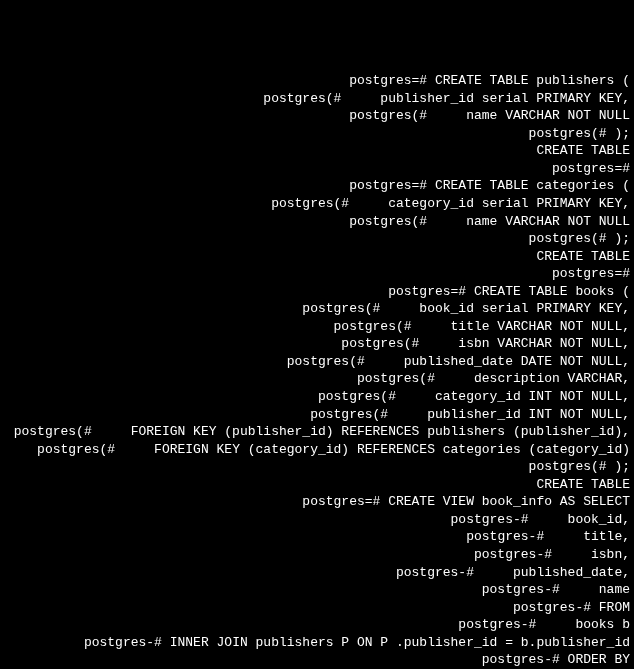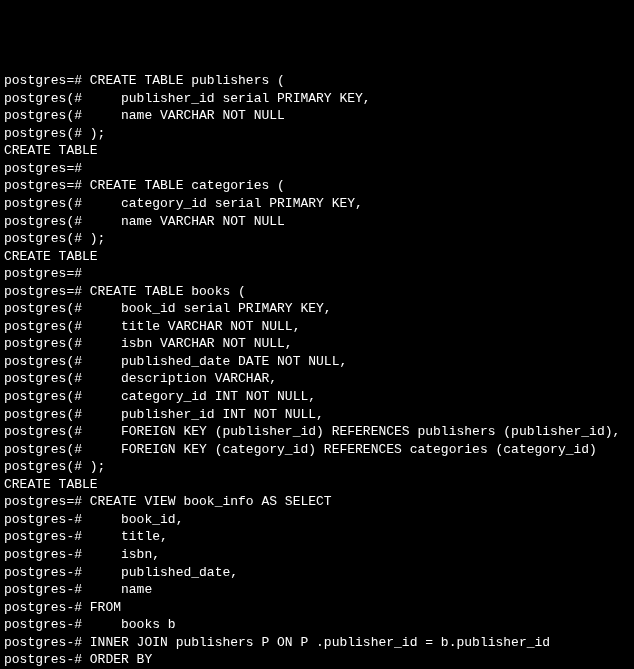--- a/index.html
+++ b/index.html
@@ -15,20 +15,21 @@
       line-height: 1.35;
       padding: 2px 4px;
       width: 634px;
       height: 669px;
       overflow: hidden;
       white-space: pre;
     }
     .terminal-line {
       display: block;
       white-space: pre;
+      text-align: right;
     }
   </style>
 </head>
 <body>
 
 
 
 <div><span class="terminal-line">postgres=# CREATE TABLE publishers (</span><span class="terminal-line">postgres(#     publisher_id serial PRIMARY KEY,</span><span class="terminal-line">postgres(#     name VARCHAR NOT NULL</span><span class="terminal-line">postgres(# );</span><span class="terminal-line">CREATE TABLE</span><span class="terminal-line">postgres=#</span><span class="terminal-line">postgres=# CREATE TABLE categories (</span><span class="terminal-line">postgres(#     category_id serial PRIMARY KEY,</span><span class="terminal-line">postgres(#     name VARCHAR NOT NULL</span><span class="terminal-line">postgres(# );</span><span class="terminal-line">CREATE TABLE</span><span class="terminal-line">postgres=#</span><span class="terminal-line">postgres=# CREATE TABLE books (</span><span class="terminal-line">postgres(#     book_id serial PRIMARY KEY,</span><span class="terminal-line">postgres(#     title VARCHAR NOT NULL,</span><span class="terminal-line">postgres(#     isbn VARCHAR NOT NULL,</span><span class="terminal-line">postgres(#     published_date DATE NOT NULL,</span><span class="terminal-line">postgres(#     description VARCHAR,</span><span class="terminal-line">postgres(#     category_id INT NOT NULL,</span><span class="terminal-line">postgres(#     publisher_id INT NOT NULL,</span><span class="terminal-line">postgres(#     FOREIGN KEY (publisher_id) REFERENCES publishers (publisher_id),</span><span class="terminal-line">postgres(#     FOREIGN KEY (category_id) REFERENCES categories (category_id)</span><span class="terminal-line">postgres(# );</span><span class="terminal-line">CREATE TABLE</span><span class="terminal-line">postgres=# CREATE VIEW book_info AS SELECT</span><span class="terminal-line">postgres-#     book_id,</span><span class="terminal-line">postgres-#     title,</span><span class="terminal-line">postgres-#     isbn,</span><span class="terminal-line">postgres-#     published_date,</span><span class="terminal-line">postgres-#     name</span><span class="terminal-line">postgres-# FROM</span><span class="terminal-line">postgres-#     books b</span><span class="terminal-line">postgres-# INNER JOIN publishers P ON P .publisher_id = b.publisher_id</span><span class="terminal-line">postgres-# ORDER BY</span><span class="terminal-line">postgres-#     title;</span></div>
 
 

